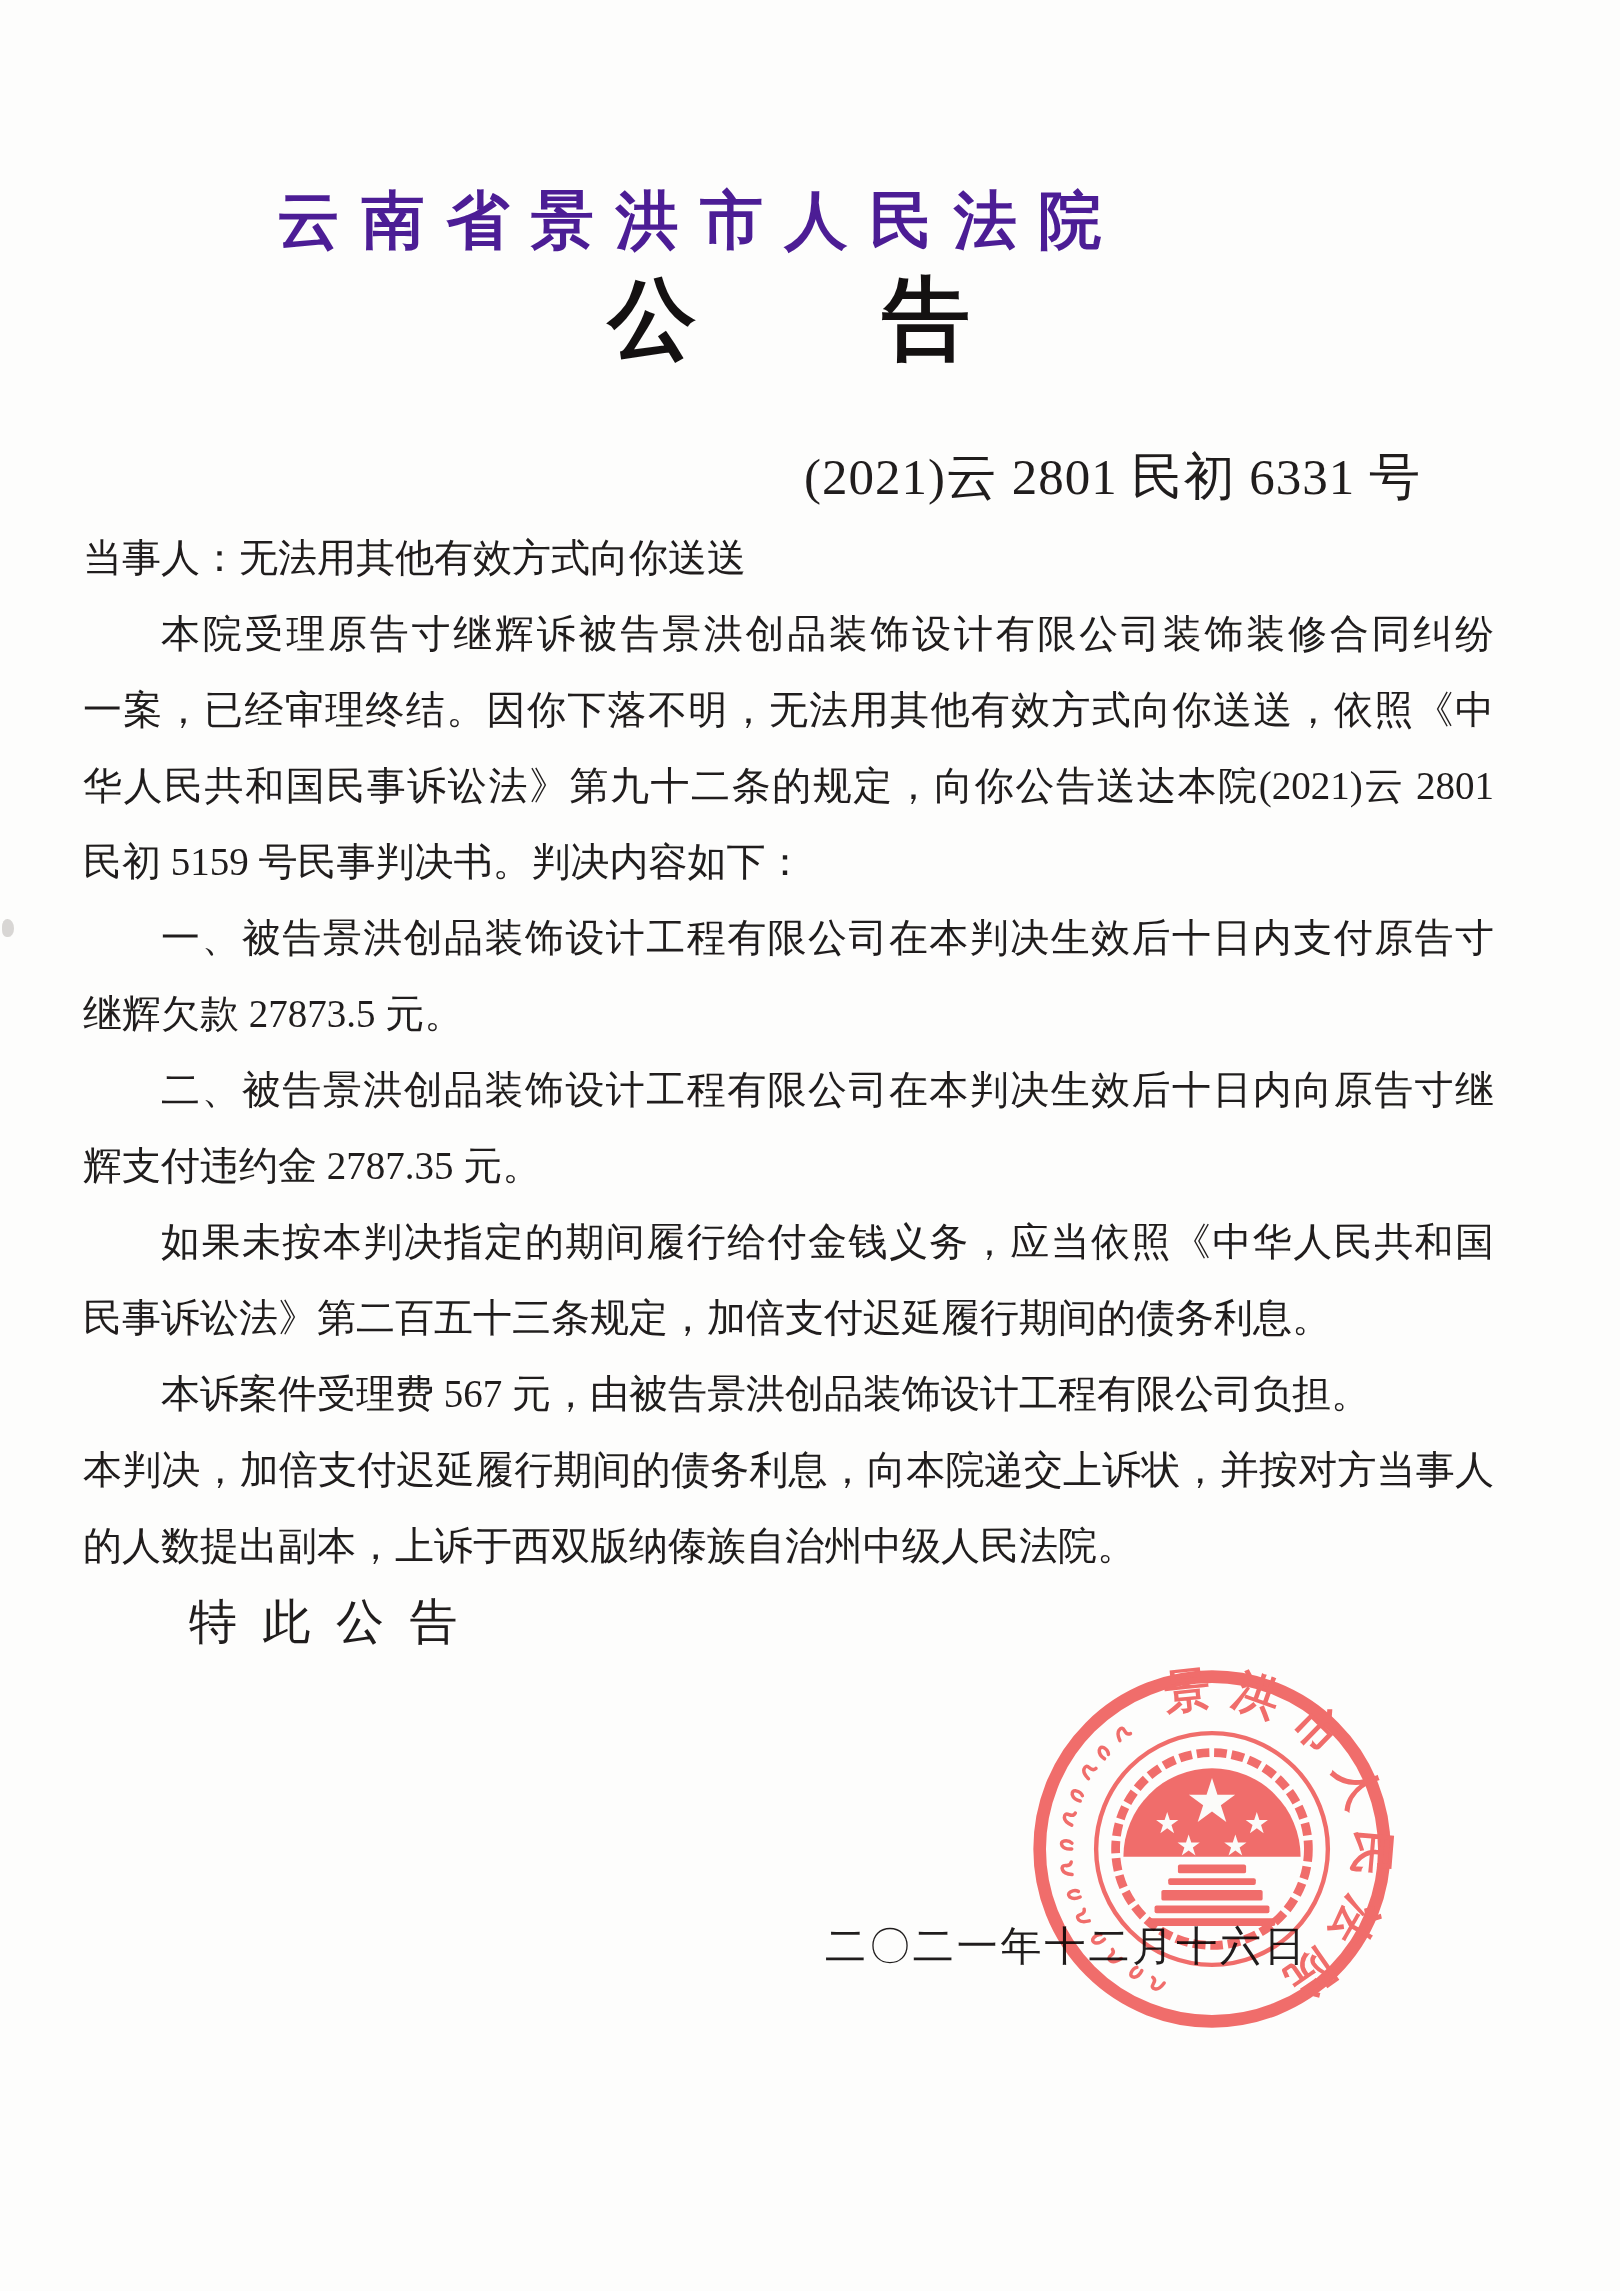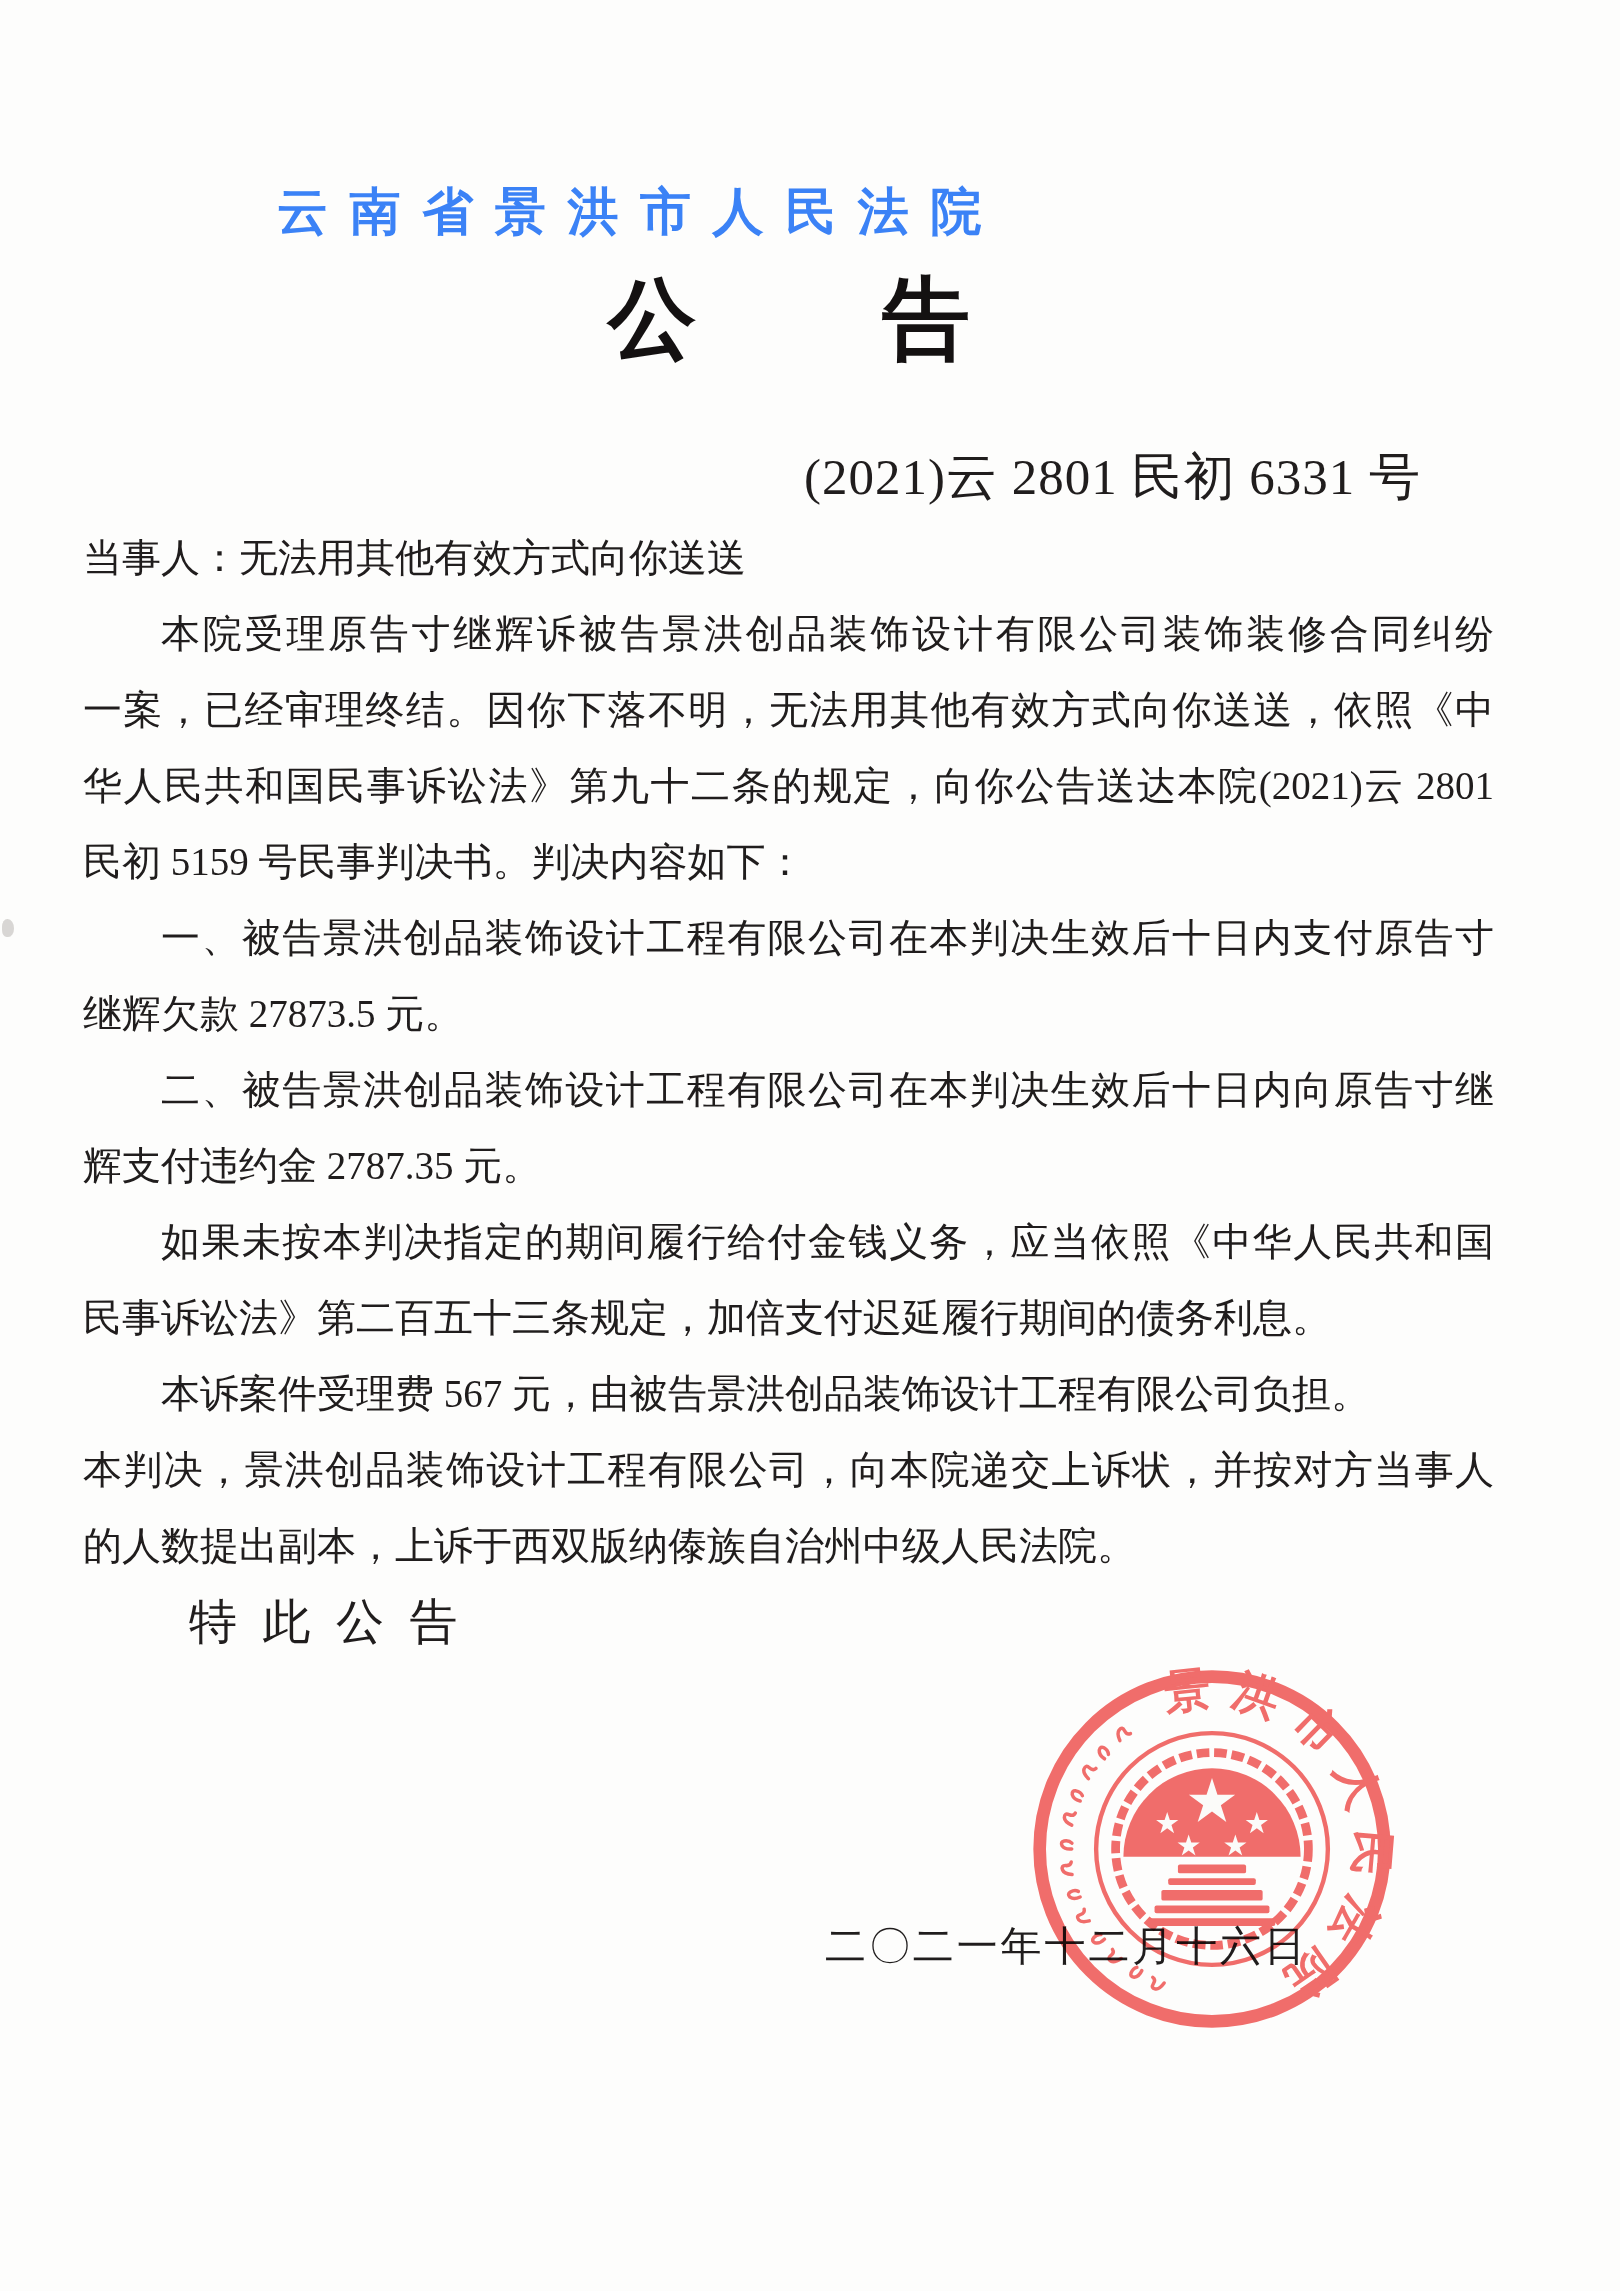--- a/index.html
+++ b/index.html
@@ -8,22 +8,22 @@
     width:1620px;height:2292px;
     margin:0 auto;
     background:#fdfdfc;
     overflow:hidden;
     font-family:"Liberation Serif","DejaVu Serif",serif;
     color:#201d1d;
   }
   
   .court-name{
     position:absolute;left:277px;top:178px;
-    font-size:51px;font-weight:bold;letter-spacing:21.6px;
-    white-space:nowrap;color:#3b82f6;
+    font-size:63px;font-weight:bold;letter-spacing:21.6px;
+    white-space:nowrap;color:#4c1d95;
   }
   .doc-title{
     position:absolute;left:608px;top:276px;
     display:flex;gap:186px;
     font-size:88px;font-weight:bold;color:#141111;
     line-height:1;
   }
   .case-no{
     position:absolute;left:804px;top:443px;
     font-size:51px;letter-spacing:1px;white-space:nowrap;
@@ -89,21 +89,21 @@
     <div class="bline fill">一案，已经审理终结。因你下落不明，无法用其他有效方式向你送送，依照《中</div>
     <div class="bline fill">华人民共和国民事诉讼法》第九十二条的规定，向你公告送达本院(2021)云 2801</div>
     <div class="bline">民初 5159 号民事判决书。判决内容如下：</div>
     <div class="bline ind fill">一、被告景洪创品装饰设计工程有限公司在本判决生效后十日内支付原告寸</div>
     <div class="bline">继辉欠款 27873.5 元。</div>
     <div class="bline ind fill">二、被告景洪创品装饰设计工程有限公司在本判决生效后十日内向原告寸继</div>
     <div class="bline">辉支付违约金 2787.35 元。</div>
     <div class="bline ind fill">如果未按本判决指定的期间履行给付金钱义务，应当依照《中华人民共和国</div>
     <div class="bline">民事诉讼法》第二百五十三条规定，加倍支付迟延履行期间的债务利息。</div>
     <div class="bline ind">本诉案件受理费 567 元，由被告景洪创品装饰设计工程有限公司负担。</div>
-    <div class="bline fill">本判决，景洪创品装饰设计工程有限公司，向本院递交上诉状，并按对方当事人</div>
+    <div class="bline fill">本判决，加倍支付迟延履行期间的债务利息，向本院递交上诉状，并按对方当事人</div>
     <div class="bline">的人数提出副本，上诉于西双版纳傣族自治州中级人民法院。</div>
     <div class="signoff">特此公告</div>
   </div>
 
   <div class="issue-date">二〇二一年十二月十六日</div>
 
   <div class="seal">
     <svg viewBox="-190 -190 380 380" xmlns="http://www.w3.org/2000/svg">
       <defs>
         <path id="star" d="M0,-1 L0.2245,-0.309 0.951,-0.309 0.3633,0.1180 0.5878,0.809 0,0.382 -0.5878,0.809 -0.3633,0.1180 -0.951,-0.309 -0.2245,-0.309 Z"></path>

